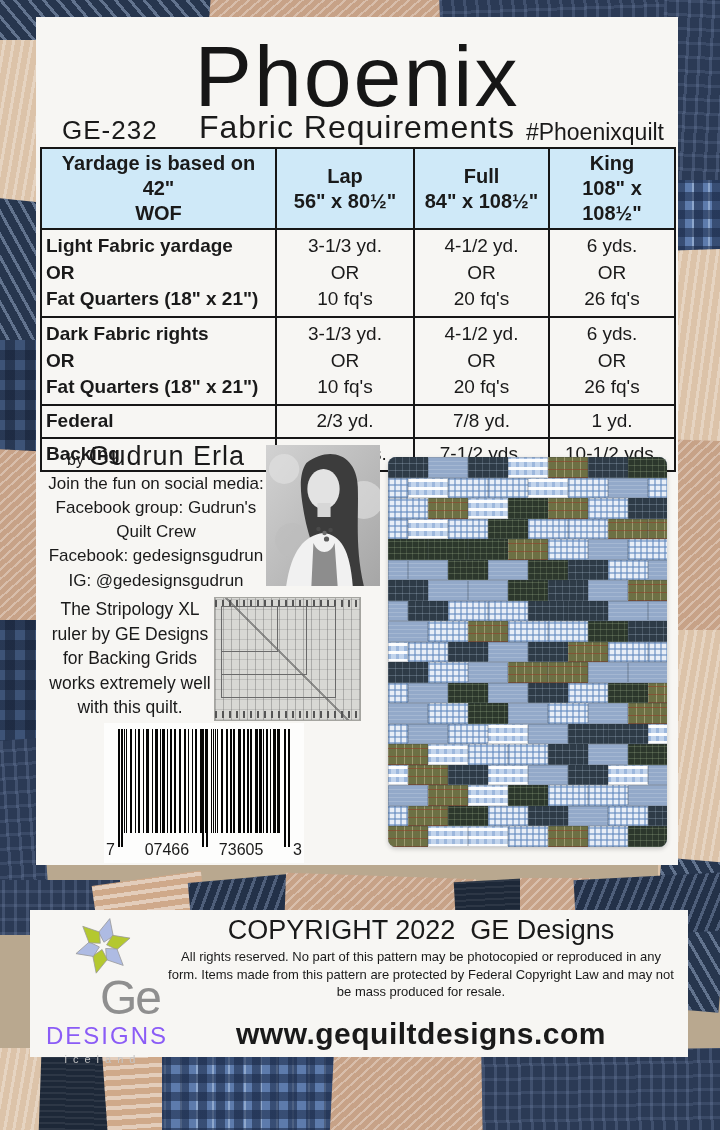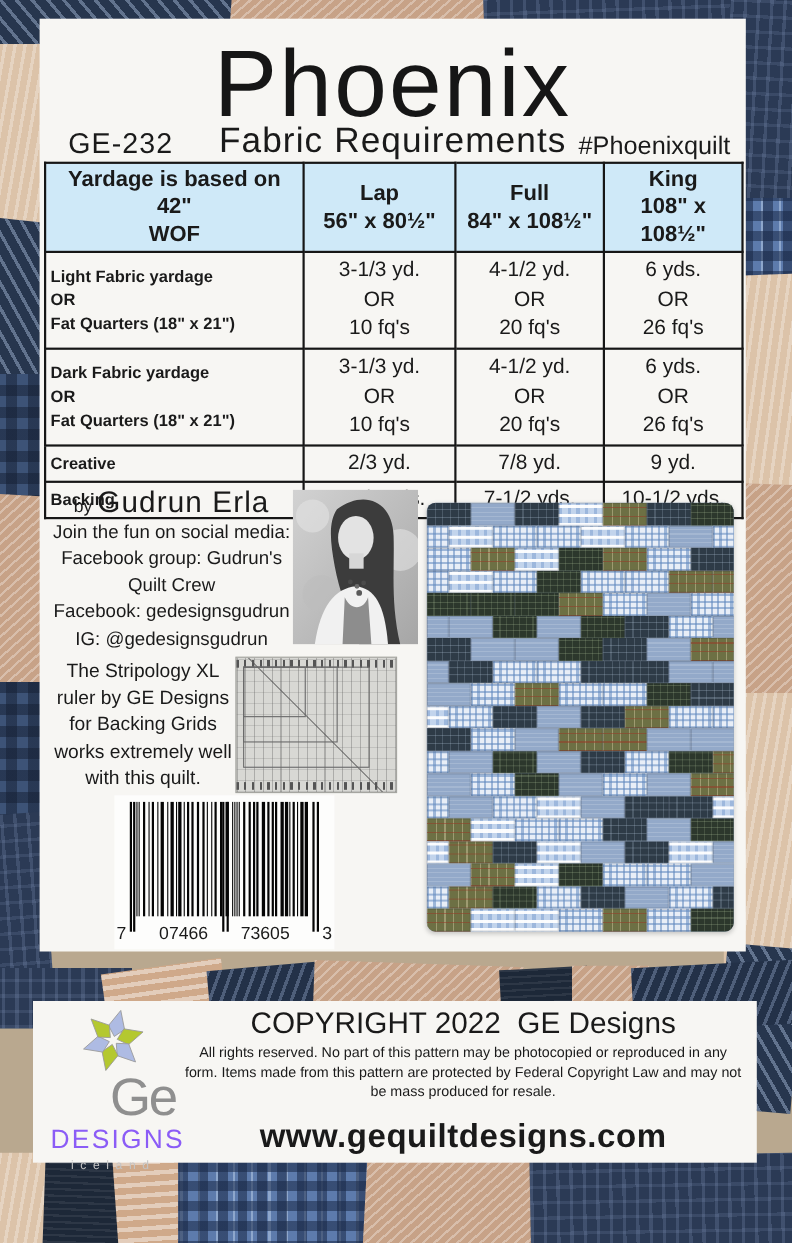--- a/index.html
+++ b/index.html
@@ -27,21 +27,21 @@
   
   .title{position:absolute;top:16px;left:0;width:100%;text-align:center;font-size:86px;font-weight:300;letter-spacing:2px;line-height:1;color:#161616;}
   .ge-num{position:absolute;left:26px;top:98px;font-size:26px;font-weight:300;letter-spacing:1px;}
   .subtitle{position:absolute;left:0;top:92px;width:100%;text-align:center;font-size:32px;font-weight:300;letter-spacing:1px;}
   .hashtag{position:absolute;right:14px;top:102px;font-size:23px;font-weight:400;letter-spacing:0px;}
 
   
   table.fab{position:absolute;left:4px;top:130px;width:634px;border-collapse:collapse;table-layout:fixed;}
   table.fab td,table.fab th{border:2px solid #161616;padding:2px 4px;vertical-align:middle;}
   table.fab th{background:#cfe9f8;font-size:20px;font-weight:bold;line-height:1.25;}
-  td.lbl{font-size:15px;font-weight:bold;text-align:left;padding-left:8px;line-height:1.42;}
+  td.lbl{font-size:19px;font-weight:bold;text-align:left;padding-left:8px;line-height:1.42;}
   td.val{font-size:19px;text-align:center;line-height:1.42;}
   tr.tall td{height:82px;}
   tr.short td{height:27px;}
 
   
   .social{position:absolute;left:6px;top:424px;width:228px;text-align:center;}
   .byline{font-size:16px;}
   .byline .nm{font-size:27px;font-weight:300;letter-spacing:1px;}
   .social .ln{font-size:17px;line-height:1.42;}
   .portrait{position:absolute;left:230px;top:428px;width:114px;height:141px;overflow:hidden;}
@@ -176,21 +176,21 @@
           <div>20 fq's</div>
         </td>
         <td class="val">
           <div>6 yds.</div>
           <div>OR</div>
           <div>26 fq's</div>
         </td>
       </tr>
       <tr class="tall">
         <td class="lbl">
-          <div>Dark Fabric yardage</div>
+          <div>Dark Fabric rights</div>
           <div>OR</div>
           <div>Fat Quarters (18" x 21")</div>
         </td>
         <td class="val">
           <div>3-1/3 yd.</div>
           <div>OR</div>
           <div>10 fq's</div>
         </td>
         <td class="val">
           <div>4-1/2 yd.</div>
@@ -198,30 +198,30 @@
           <div>20 fq's</div>
         </td>
         <td class="val">
           <div>6 yds.</div>
           <div>OR</div>
           <div>26 fq's</div>
         </td>
       </tr>
       <tr class="short">
         <td class="lbl">
-              <div>Creative</div>
+              <div>Federal</div>
             </td>
         <td class="val">
               <div>2/3 yd.</div>
             </td>
         <td class="val">
               <div>7/8 yd.</div>
             </td>
         <td class="val">
-              <div>9 yd.</div>
+              <div>1 yd.</div>
             </td>
       </tr>
       <tr class="short">
         <td class="lbl">
               <div>Backing</div>
             </td>
         <td class="val">
               <div>3-3/4 yds.</div>
             </td>
         <td class="val">

